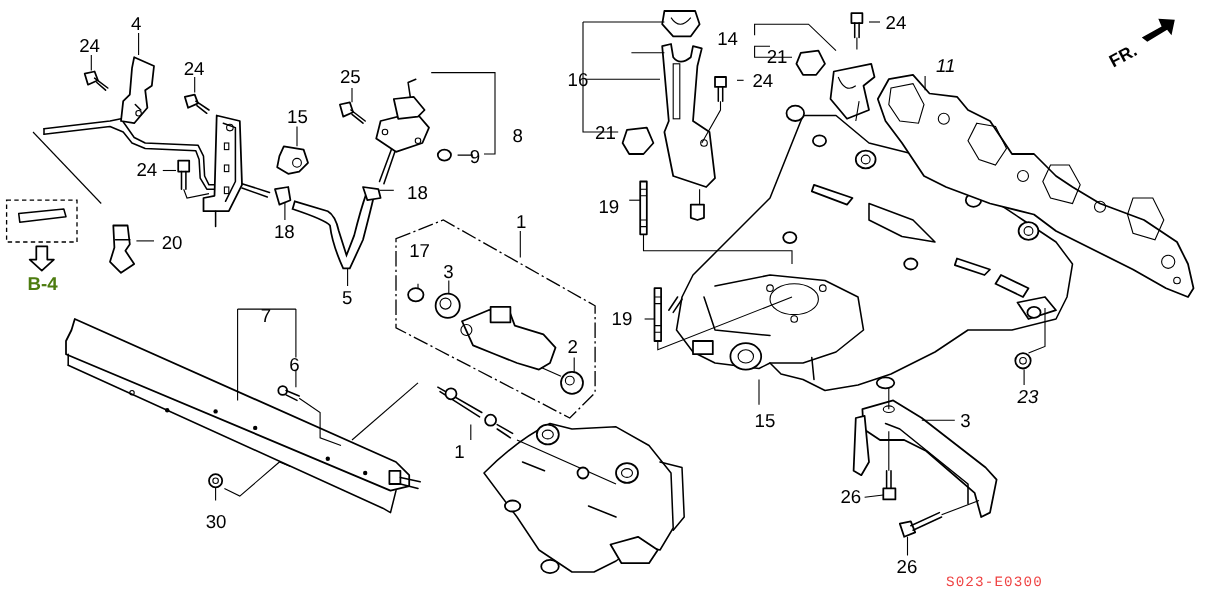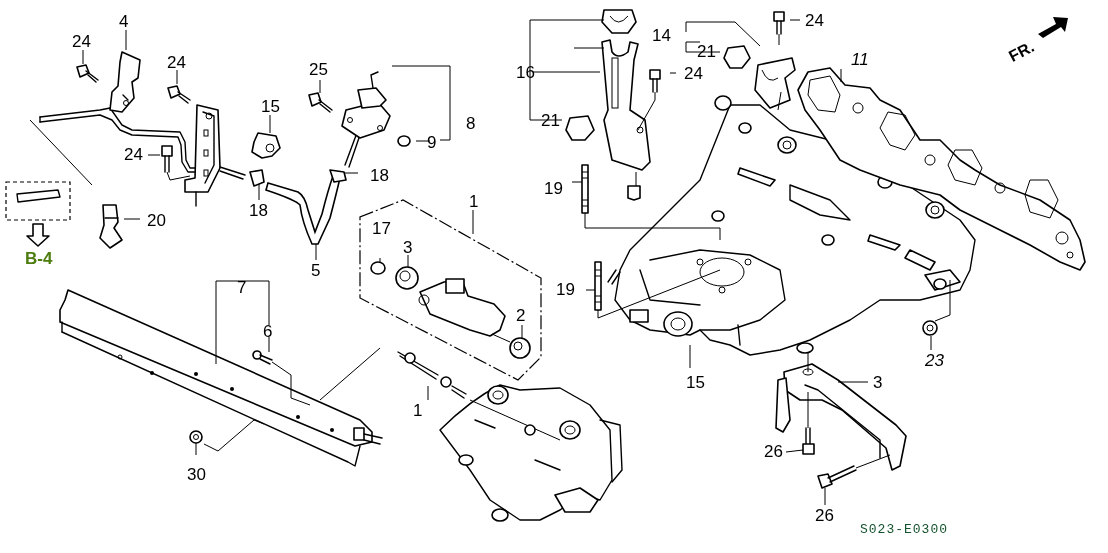--- a/index.html
+++ b/index.html
@@ -8,21 +8,21 @@
   svg .ln { fill: none; stroke: #000; stroke-width: 1.4; stroke-linejoin: round; stroke-linecap: round; }
   svg .thin { fill: none; stroke: #000; stroke-width: 1; }
   svg .part { fill: #fff; stroke: #000; stroke-width: 1.6; stroke-linejoin: round; }
   svg .dash { fill: none; stroke: #000; stroke-width: 1.2; stroke-dasharray: 14 3 2 3; }
   svg .dash2 { fill: none; stroke: #000; stroke-width: 1.2; stroke-dasharray: 4 3; }
   svg .hose { fill: #fff; stroke: #000; stroke-width: 1.6; stroke-dasharray: none; }
   svg .blk { fill: #000; stroke: none; }
   .callout { position: absolute; font-family: "Liberation Sans", sans-serif; font-size: 17px; font-weight: normal; color: #000; line-height: 1; white-space: nowrap; }
   .ref { position: absolute; font-family: "Liberation Sans", sans-serif; font-size: 17px; font-weight: bold; color: #4d7c0f; line-height: 1; }
   .fr { position: absolute; font-family: "Liberation Sans", sans-serif; font-size: 16px; font-weight: bold; color: #000; transform: rotate(-28deg); transform-origin: left top; }
-  .code { position: absolute; font-family: "Liberation Mono", monospace; font-size: 13px; color: #14532d; letter-spacing: 1px; }
+  .code { position: absolute; font-family: "Liberation Mono", monospace; font-size: 13px; color: #ef4444; letter-spacing: 1px; }
 </style>
 </head>
 <body>
 
 <svg id="diagram" viewBox="0 0 1108 553" xmlns="http://www.w3.org/2000/svg">
 
   <g>
     <path class="ln" d="M40,117 L100,110 L110,108 L115,115 L122,125 L132,130 L180,132 L185,142 L186,160 L190,168 L200,168"></path>
     <path class="ln" d="M40,122 L100,115 L112,120 L120,130 L132,135 L178,137 L181,145 L182,162 L188,172 L200,172"></path>
     <path class="ln" d="M40,117 L40,122"></path>

